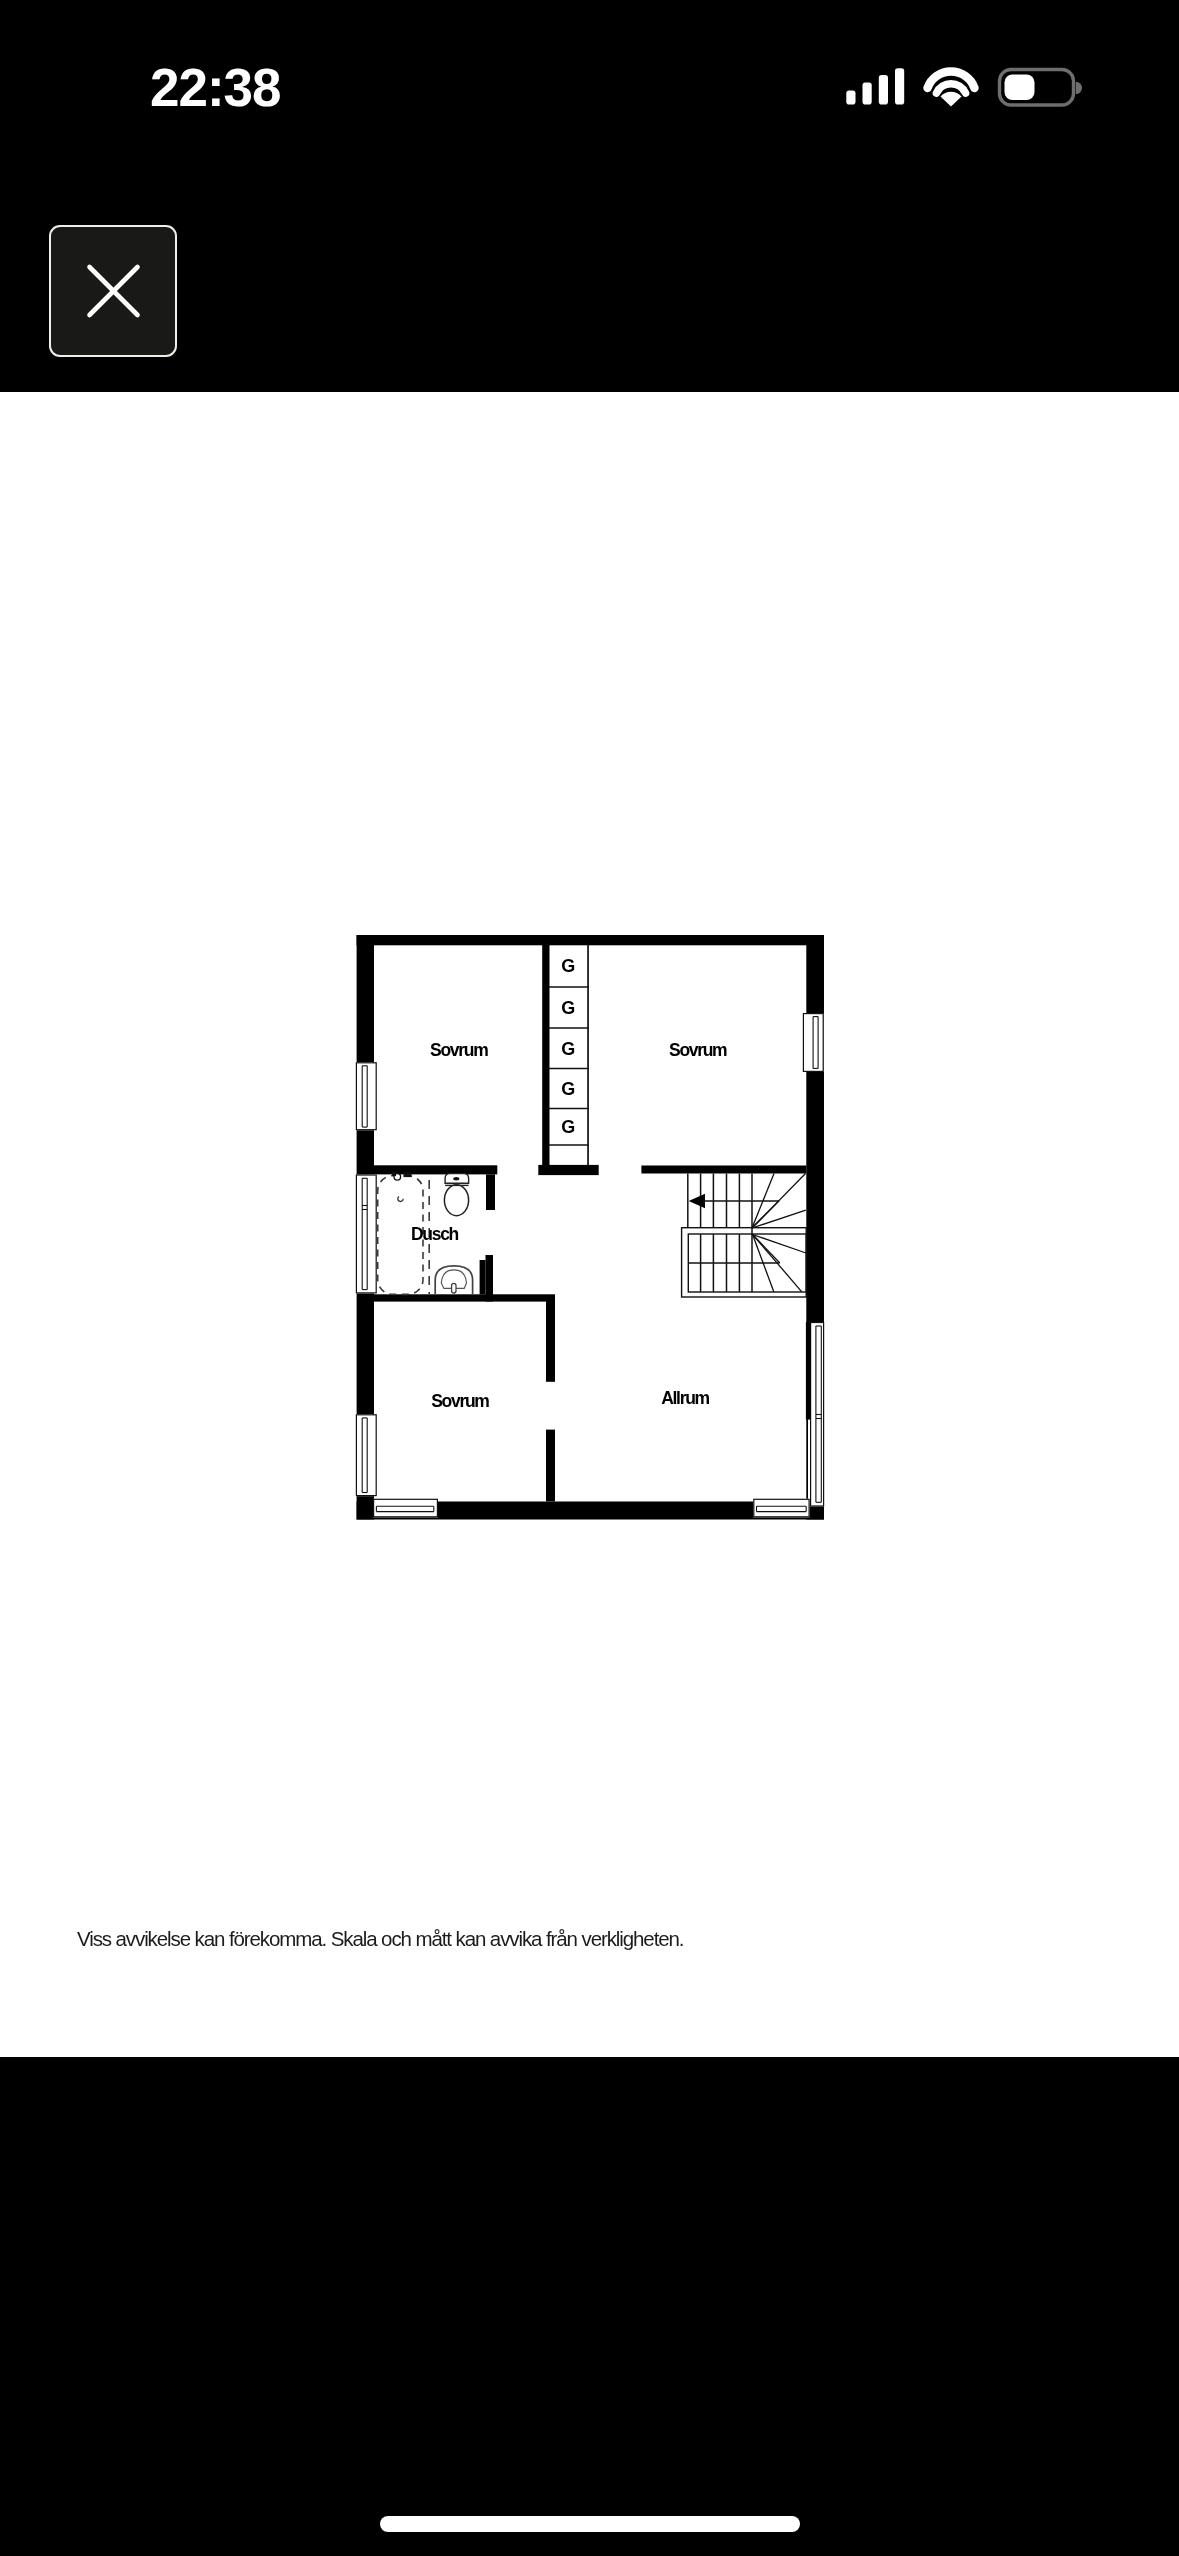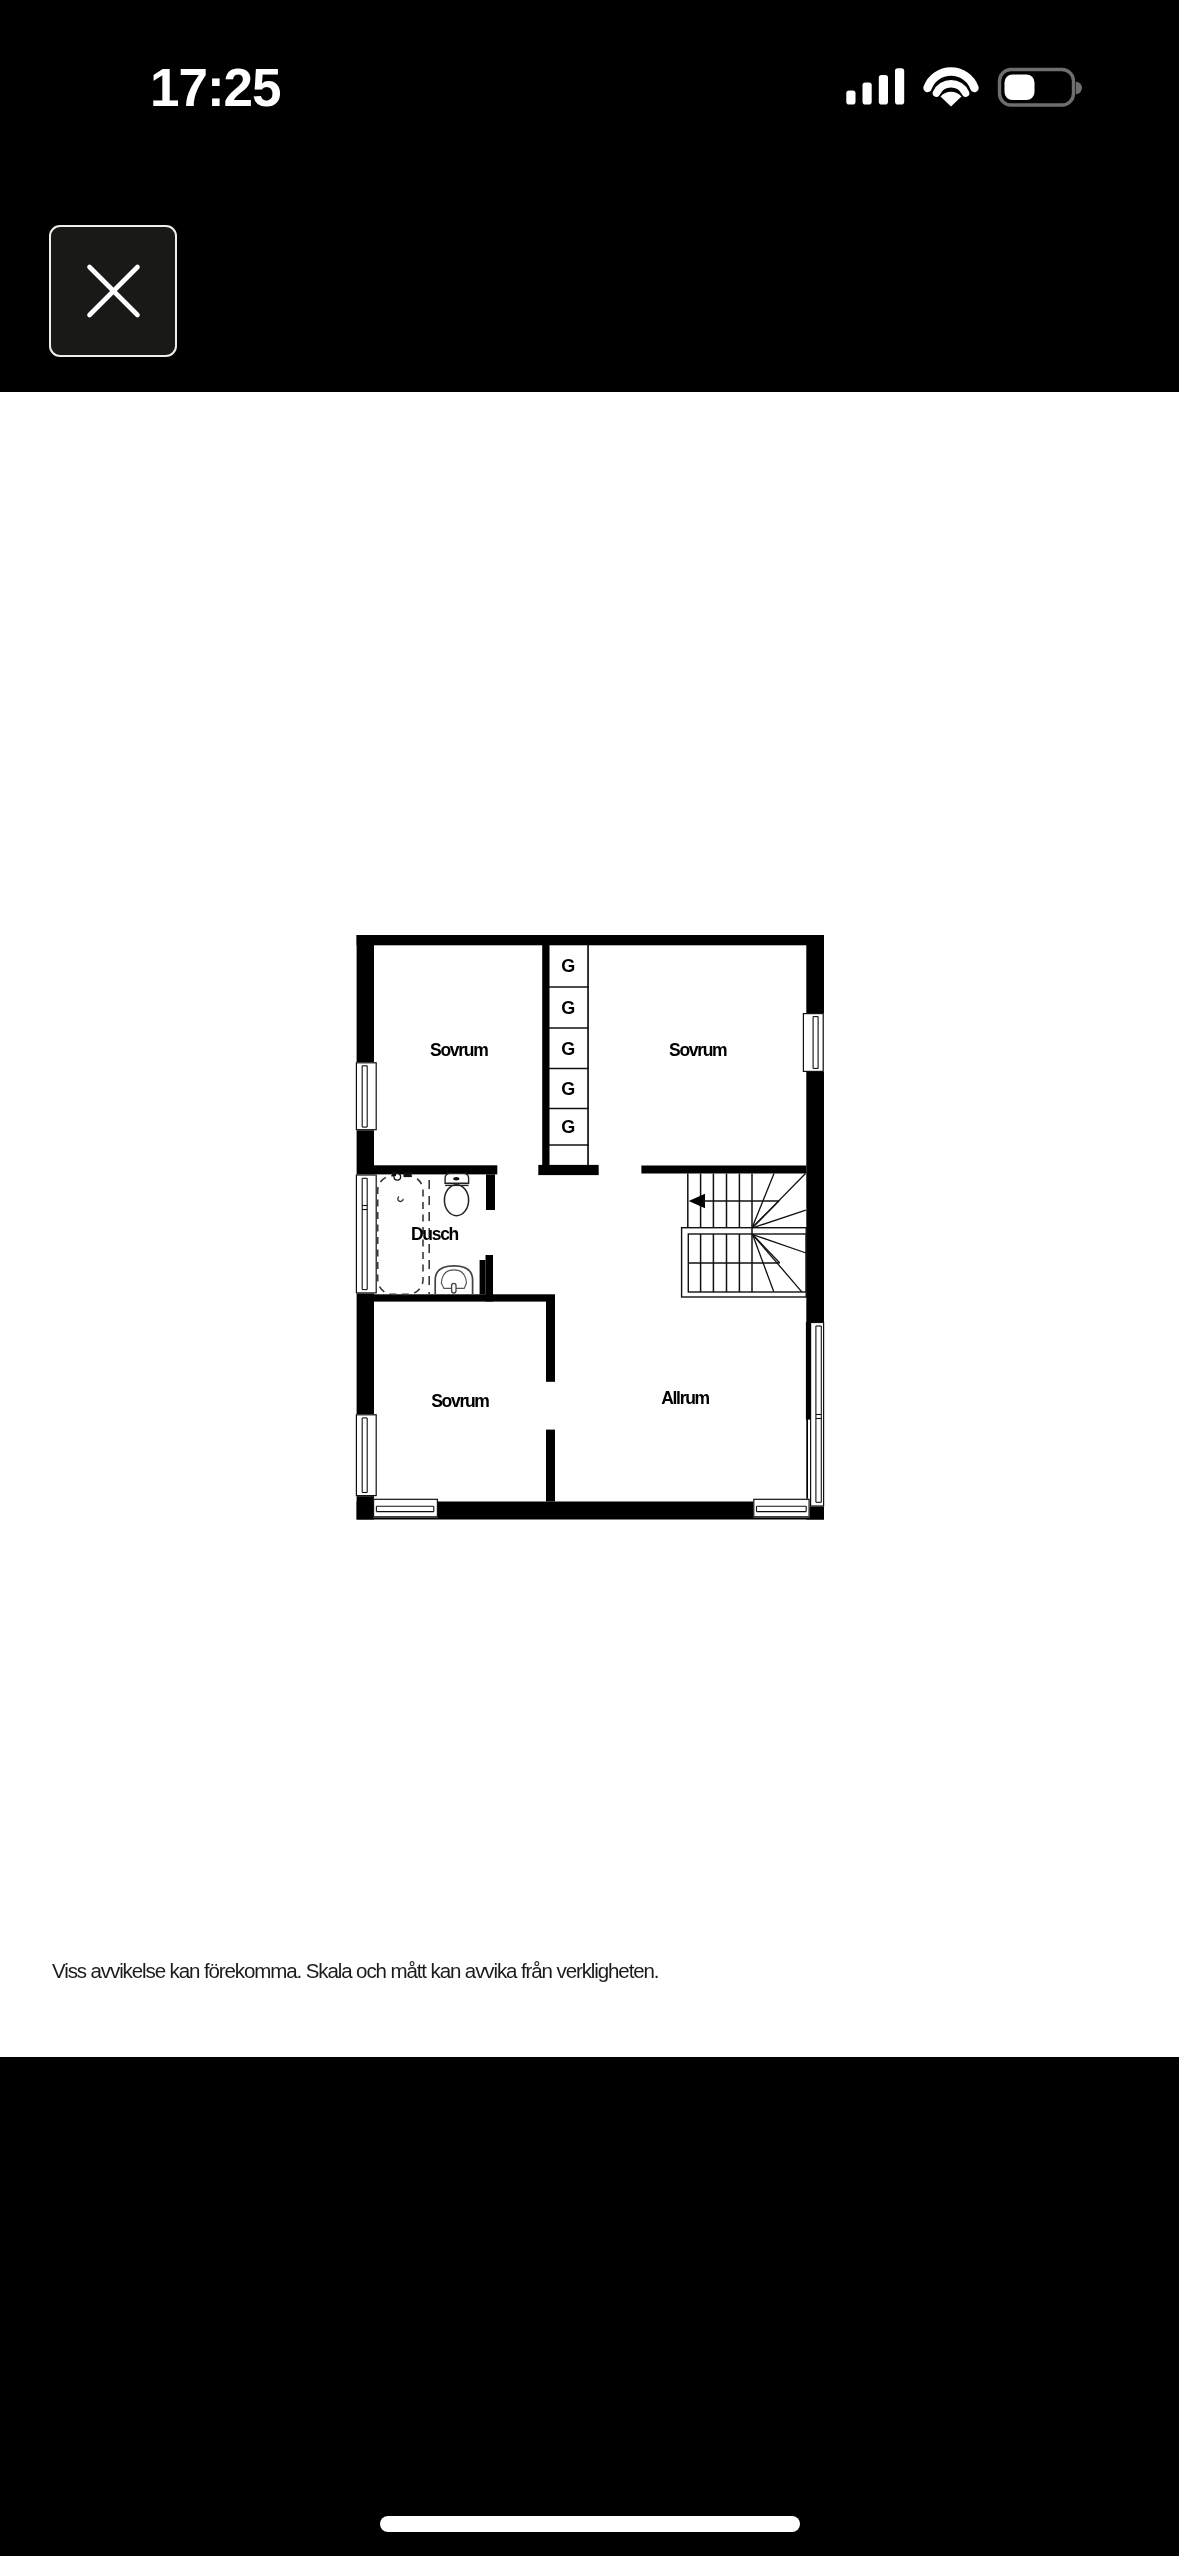--- a/index.html
+++ b/index.html
@@ -2,21 +2,21 @@
 <html><head>
 <meta charset="utf-8">
 <style>
   html,body{margin:0;padding:0;background:#000;}
   body{width:1179px;height:2556px;position:relative;overflow:hidden;font-family:"Liberation Sans",sans-serif;}
   .abs{position:absolute;}
 </style>
 </head>
 <body>
 
-<div class="abs" style="left:150px;top:63px;width:130px;text-align:center;color:#fff;font-size:53px;font-weight:bold;line-height:50px;letter-spacing:-1px;">17:25</div>
+<div class="abs" style="left:150px;top:63px;width:130px;text-align:center;color:#fff;font-size:53px;font-weight:bold;line-height:50px;letter-spacing:-1px;">22:38</div>
 
 <svg class="abs" style="left:840px;top:60px;" width="250" height="60" viewBox="840 60 250 60">
 
   <rect x="846.3" y="90.4" width="9.2" height="14.2" rx="2.8" fill="#fff"></rect>
 
   <rect x="862.5" y="82.5" width="9.2" height="22.1" rx="2.8" fill="#fff"></rect>
 
   <rect x="878.8" y="74.9" width="9.2" height="29.7" rx="2.8" fill="#fff"></rect>
 
   <rect x="895" y="68.2" width="9.2" height="36.4" rx="2.8" fill="#fff"></rect>
@@ -245,15 +245,15 @@
 
   <text x="568.3" y="1013.6" font-size="18" font-weight="bold" text-anchor="middle" fill="#000">G</text>
 
   <text x="568.3" y="1054.5" font-size="18" font-weight="bold" text-anchor="middle" fill="#000">G</text>
 
   <text x="568.3" y="1095" font-size="18" font-weight="bold" text-anchor="middle" fill="#000">G</text>
 
   <text x="568.3" y="1132.9" font-size="18" font-weight="bold" text-anchor="middle" fill="#000">G</text>
 </svg>
 
-<div class="abs" style="left:52px;top:1926px;color:#1c1c1c;font-size:20.5px;line-height:25px;letter-spacing:-1.1px;margin-top:32px;">Viss avvikelse kan förekomma. Skala och mått kan avvika från verkligheten.</div>
+<div class="abs" style="left:77px;top:1926px;color:#1c1c1c;font-size:20.5px;line-height:25px;letter-spacing:-1.1px;">Viss avvikelse kan förekomma. Skala och mått kan avvika från verkligheten.</div>
 
 <div class="abs" style="left:380px;top:2516px;width:420px;height:16px;border-radius:8px;background:#fff;"></div>
 
 </body></html>

